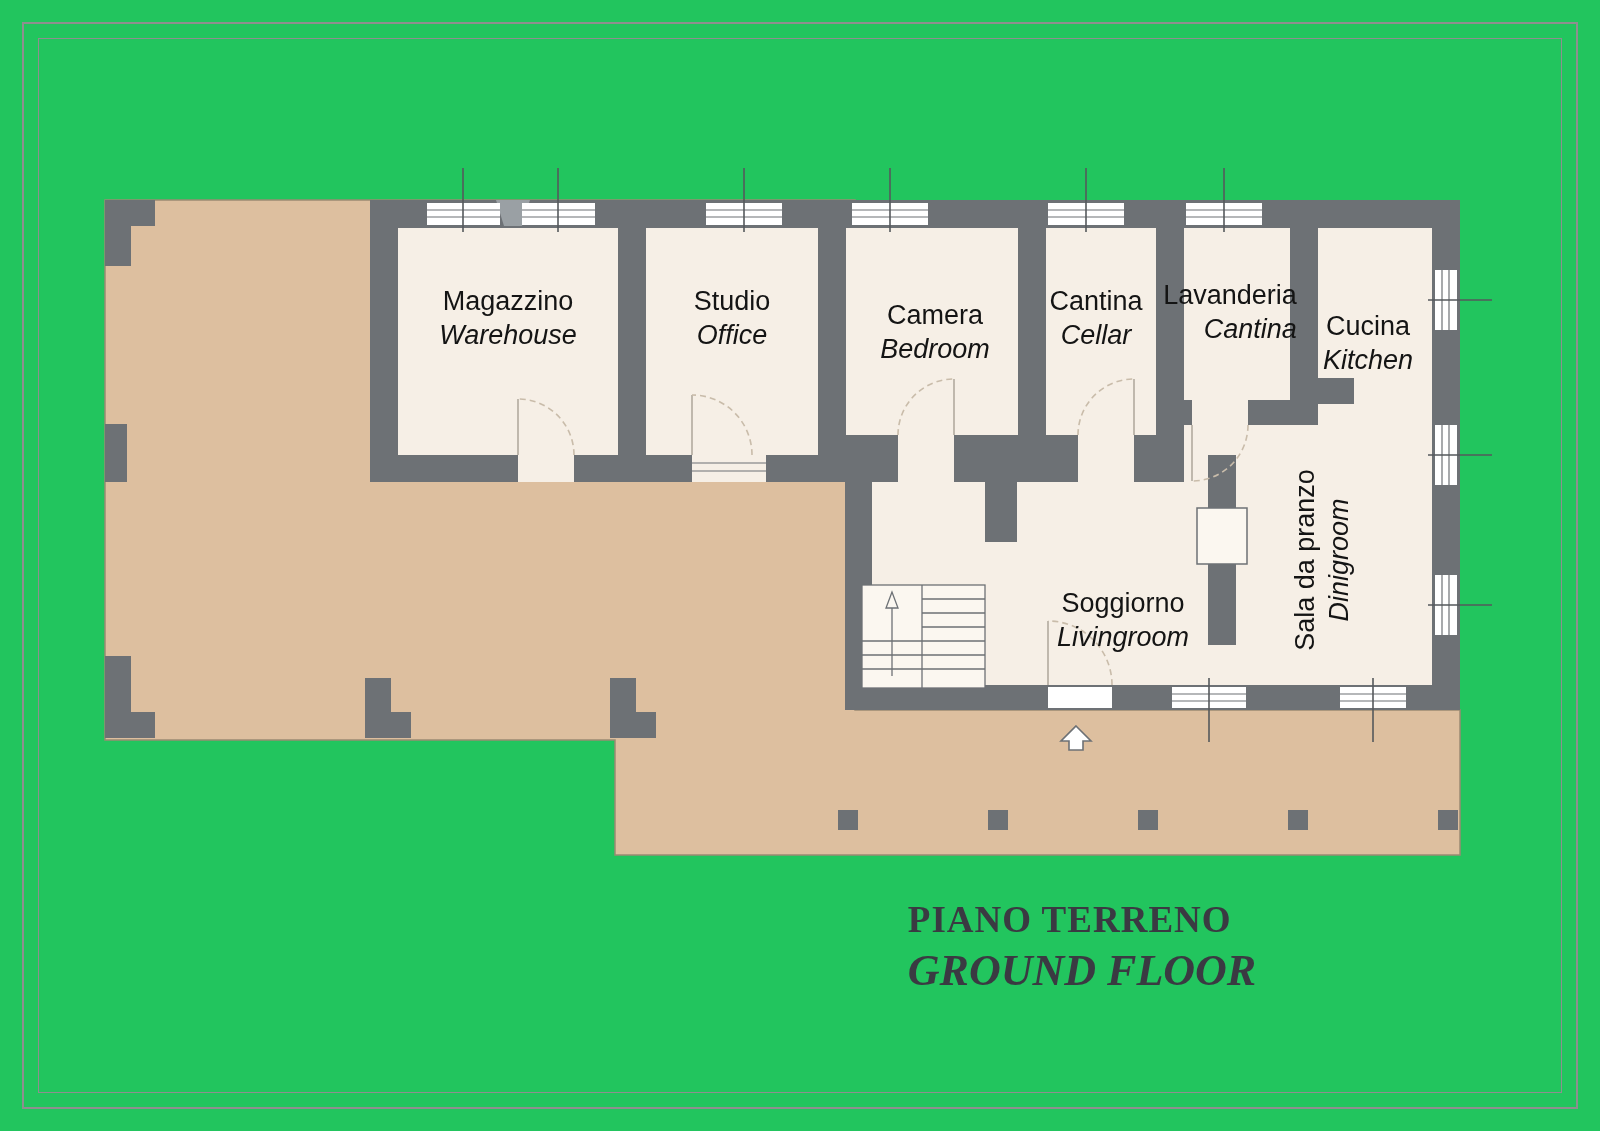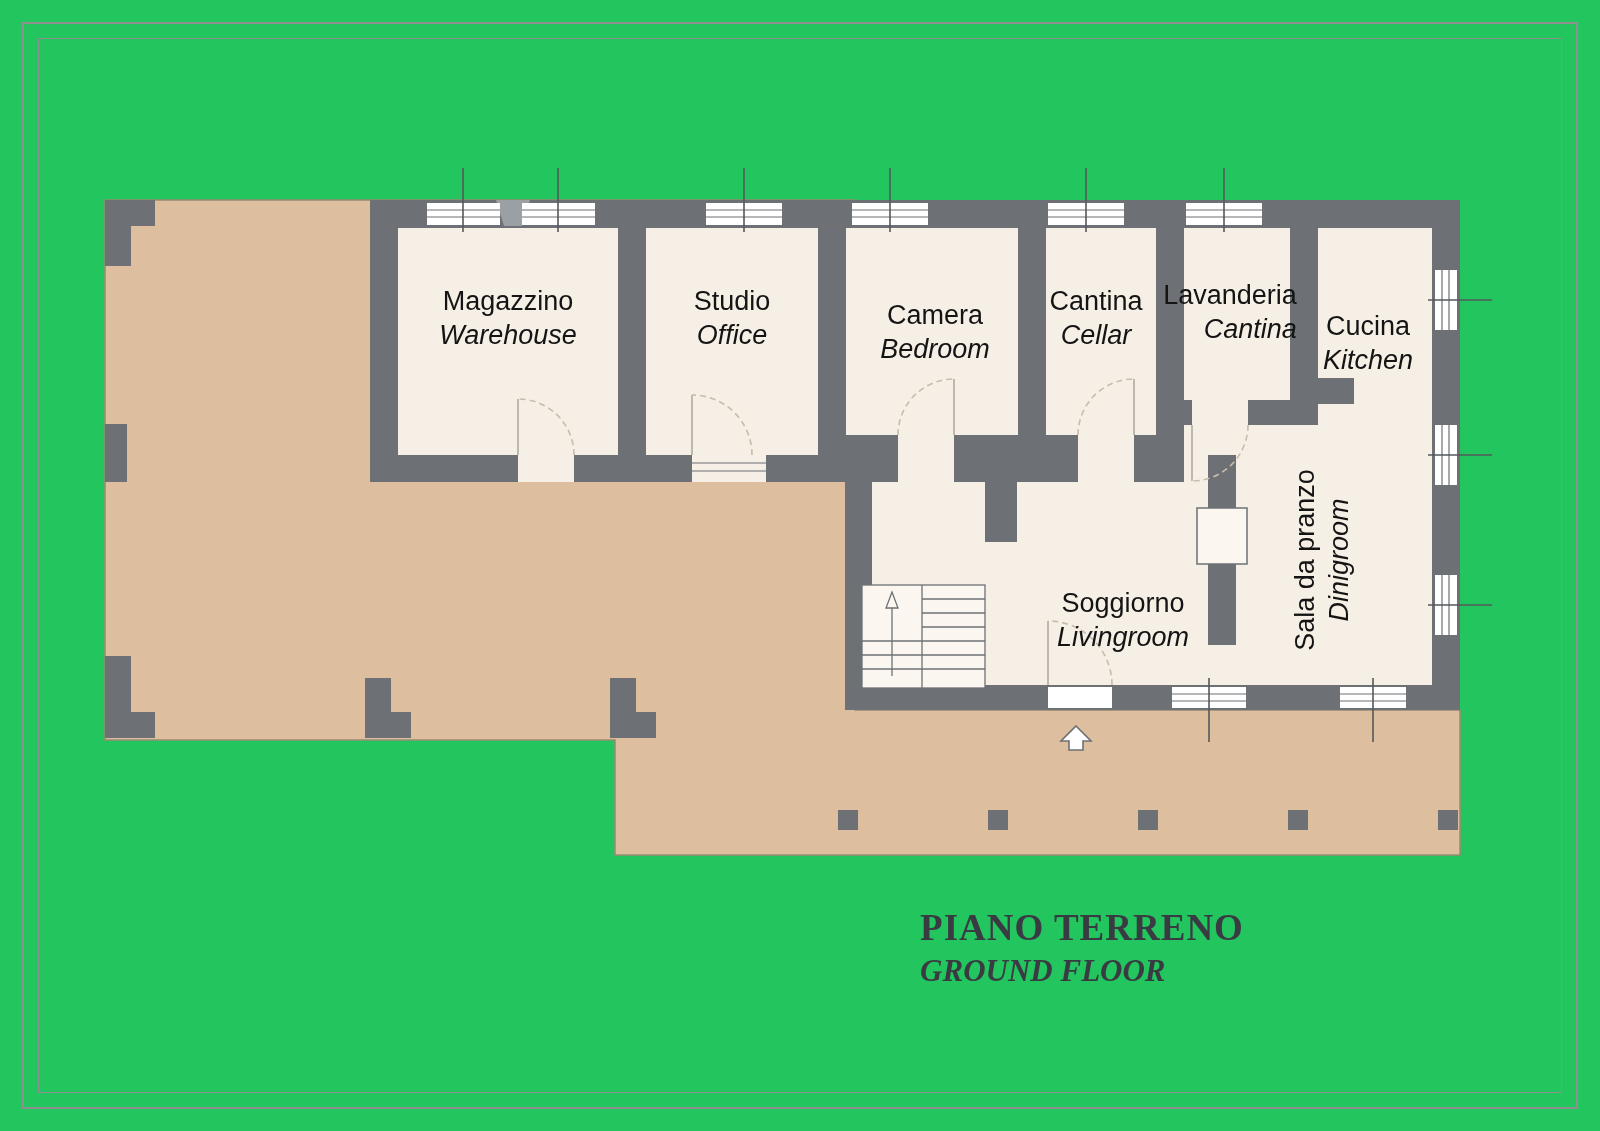--- a/index.html
+++ b/index.html
@@ -28,21 +28,21 @@
   }
   .room-label .sub { font-style:italic; }
   .room-label.rotated { transform:translate(-50%,-50%) rotate(-90deg); }
 
   .plan-title {
     position:absolute; left:1082px; top:947px; transform:translate(-50%,-50%);
     color:#3a3a42; font-family:"Liberation Serif", serif;
     white-space:nowrap; pointer-events:none;
   }
   .plan-title .main { font-weight:bold; font-size:37px; letter-spacing:1px; }
-  .plan-title .sub  { font-weight:bold; font-style:italic; font-size:31px; margin-top:4px; }
+  .plan-title .sub  { font-weight:bold; font-style:italic; font-size:44px; margin-top:4px; }
 </style>
 </head>
 <body>
 
 <div class="page">
   <div class="frame-outer"></div>
   <div class="frame-inner"></div>
 
   <svg class="plan" width="1600" height="1131" viewBox="0 0 1600 1131">
 

